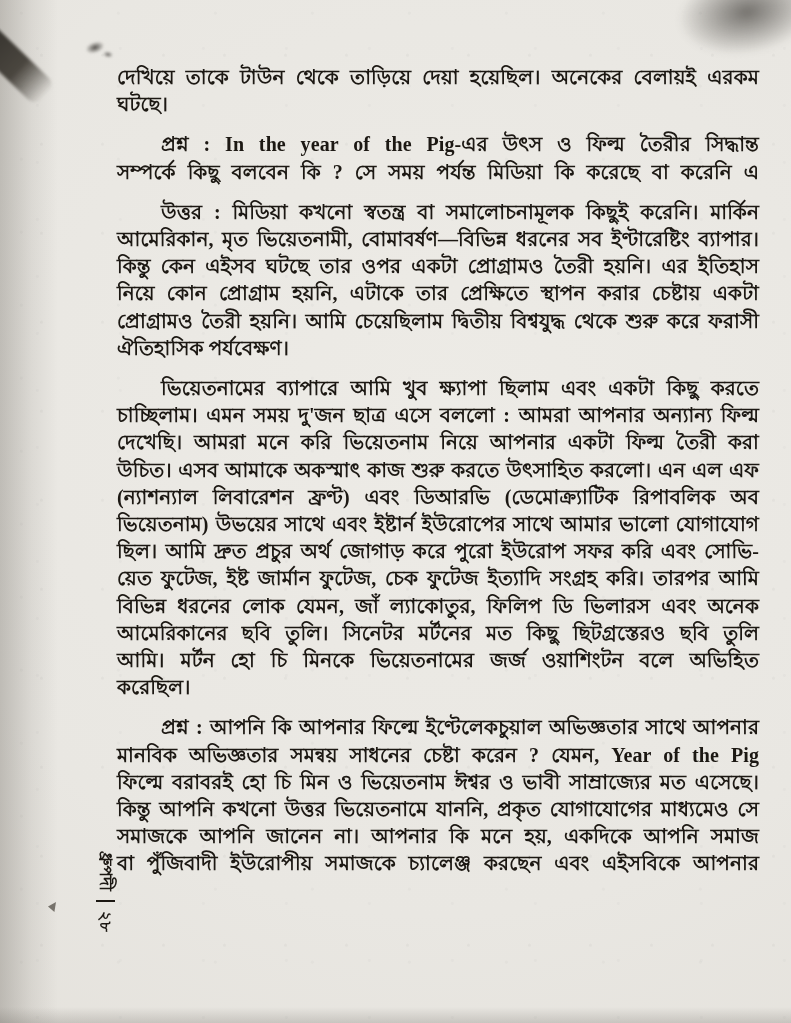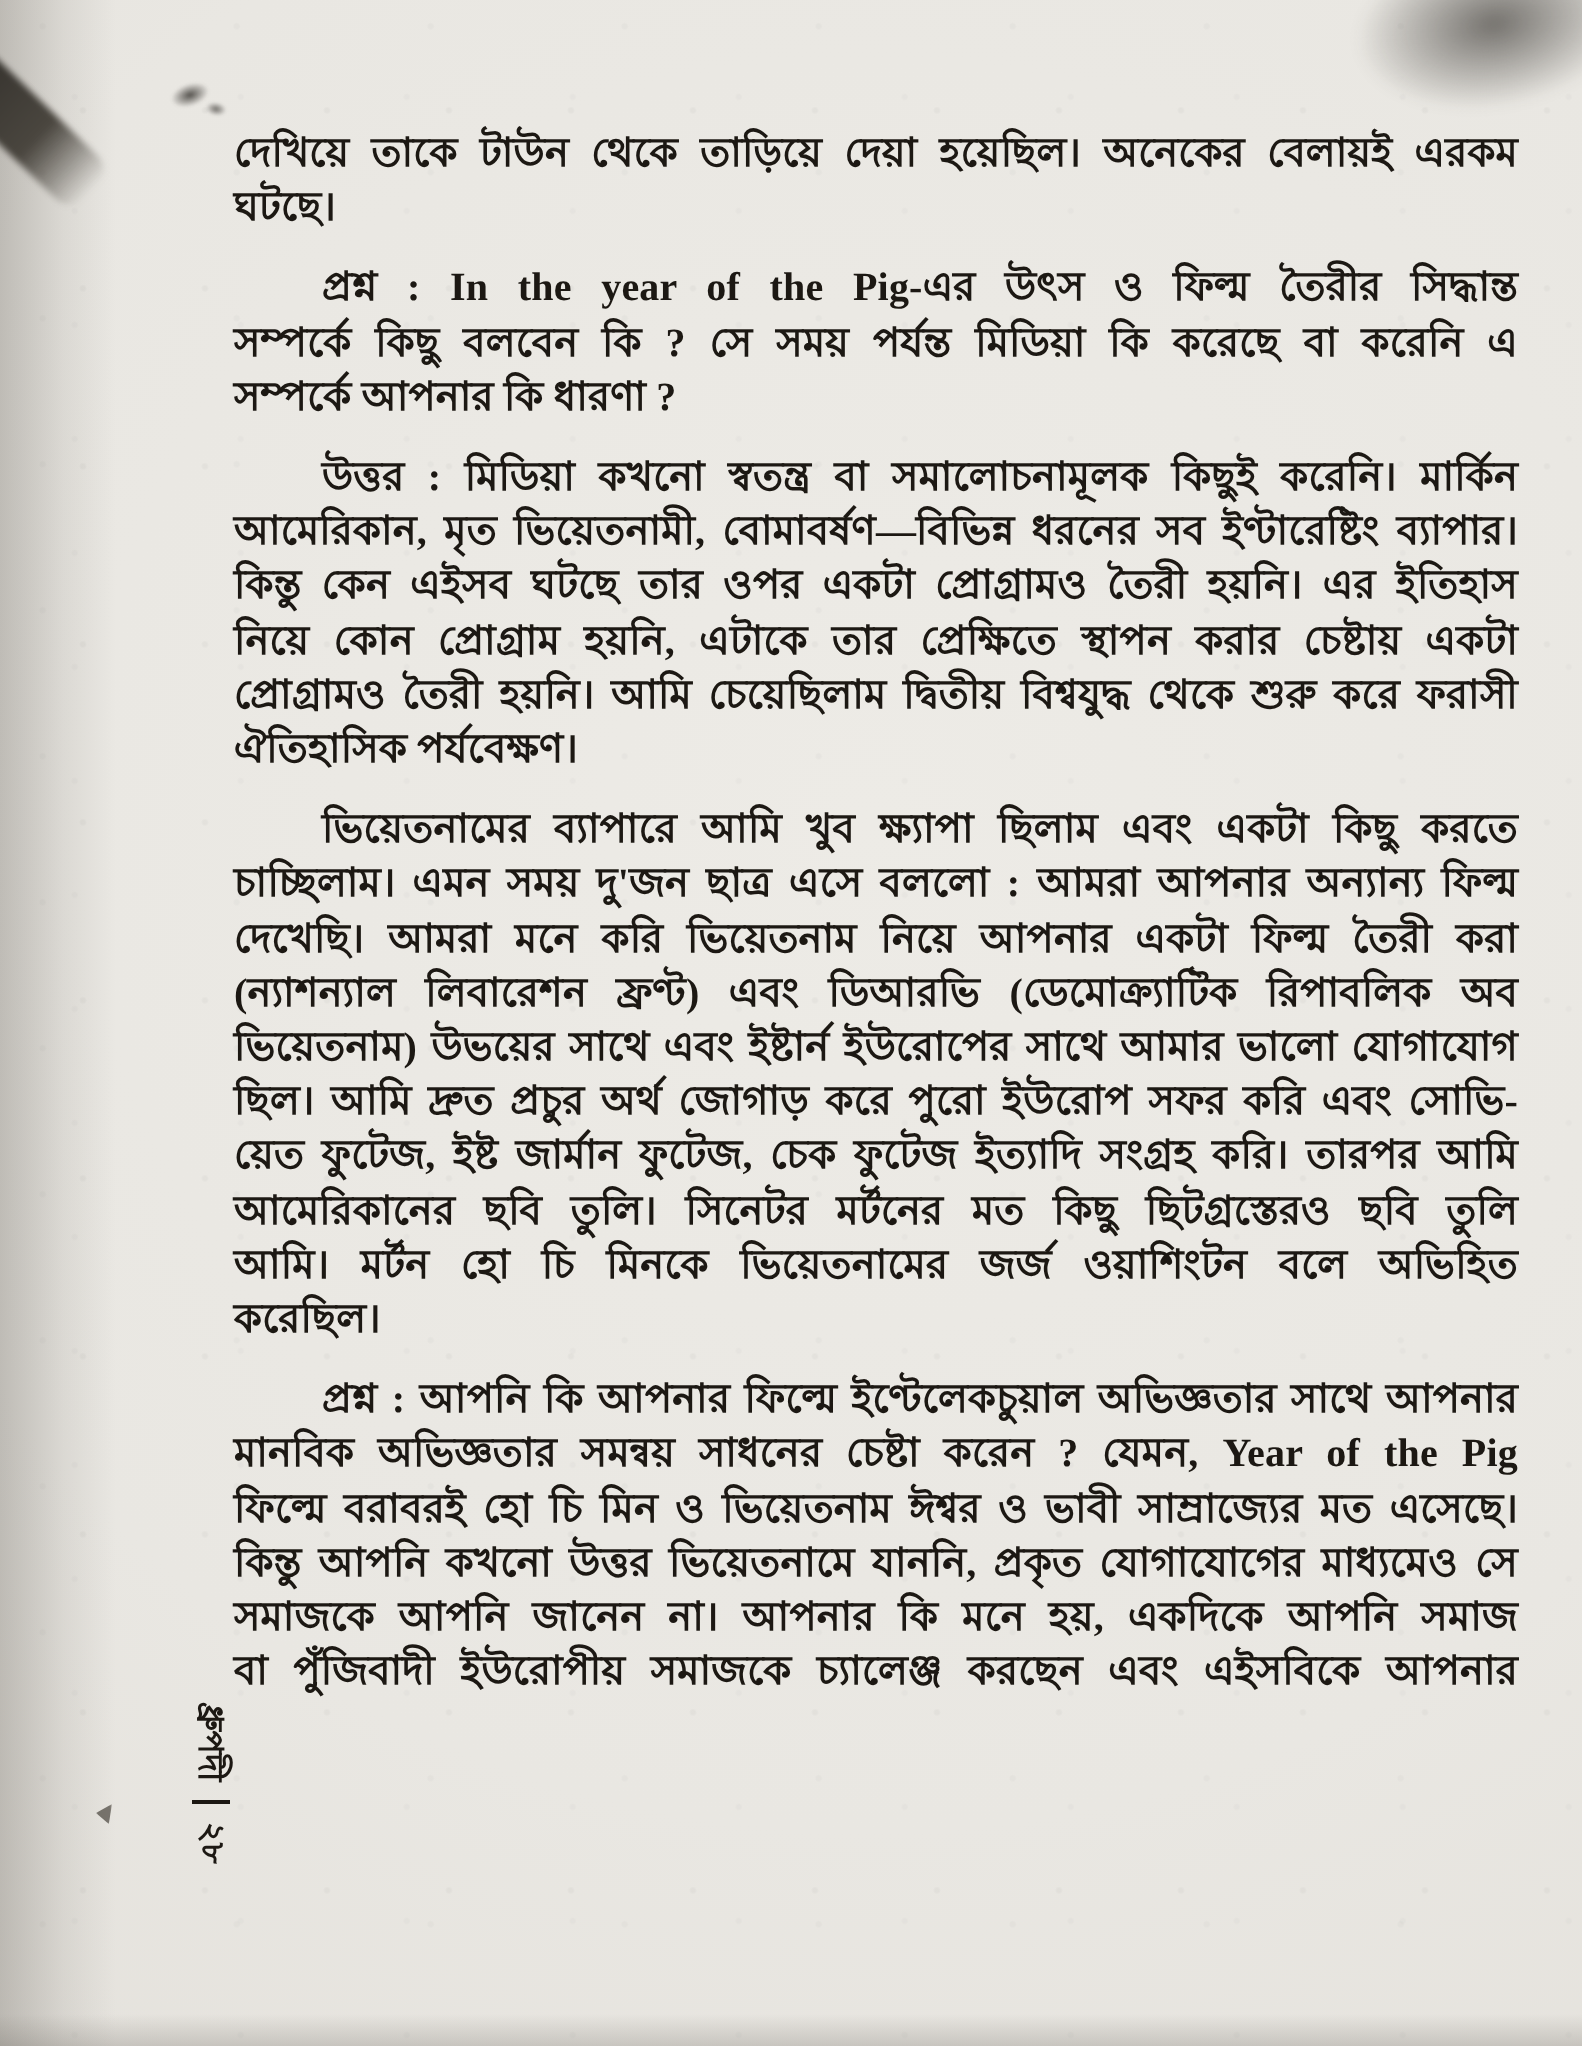--- a/index.html
+++ b/index.html
@@ -109,38 +109,39 @@
   <div class="speck"></div>
 
   <div class="text-block">
       <div class="para">
         <div class="line">দেখিয়ে তাকে টাউন থেকে তাড়িয়ে দেয়া হয়েছিল। অনেকের বেলায়ই এরকম</div>
         <div class="line last">ঘটছে।</div>
       </div>
       <div class="para">
         <div class="line indent">প্রশ্ন : In the year of the Pig-এর উৎস ও ফিল্ম তৈরীর সিদ্ধান্ত</div>
         <div class="line">সম্পর্কে কিছু বলবেন কি ?  সে সময় পর্যন্ত মিডিয়া কি করেছে বা  করেনি এ</div>
-        <div class="line last">সম্পর্কে আপনার কি ধারণা ?</div>
       </div>
       <div class="para">
         <div class="line indent">উত্তর : মিডিয়া কখনো স্বতন্ত্র বা সমালোচনামূলক কিছুই করেনি। মার্কিন</div>
         <div class="line">আমেরিকান, মৃত ভিয়েতনামী, বোমাবর্ষণ—বিভিন্ন ধরনের সব ইণ্টারেষ্টিং ব্যাপার।</div>
         <div class="line">কিন্তু কেন এইসব ঘটছে তার ওপর একটা প্রোগ্রামও তৈরী হয়নি। এর ইতিহাস</div>
         <div class="line">নিয়ে কোন প্রোগ্রাম হয়নি, এটাকে তার প্রেক্ষিতে স্থাপন করার চেষ্টায় একটা</div>
         <div class="line">প্রোগ্রামও তৈরী হয়নি। আমি চেয়েছিলাম দ্বিতীয় বিশ্বযুদ্ধ থেকে শুরু করে ফরাসী</div>
         <div class="line last">ঐতিহাসিক পর্যবেক্ষণ।</div>
       </div>
       <div class="para">
         <div class="line indent">ভিয়েতনামের ব্যাপারে আমি খুব ক্ষ্যাপা ছিলাম এবং একটা কিছু করতে</div>
         <div class="line">চাচ্ছিলাম। এমন সময় দু'জন ছাত্র এসে বললো : আমরা আপনার অন্যান্য ফিল্ম</div>
         <div class="line">দেখেছি। আমরা মনে করি ভিয়েতনাম নিয়ে আপনার একটা ফিল্ম তৈরী করা</div>
+        <div class="line">উচিত। এসব আমাকে অকস্মাৎ কাজ শুরু করতে উৎসাহিত করলো। এন এল এফ</div>
         <div class="line">(ন্যাশন্যাল লিবারেশন ফ্রণ্ট) এবং ডিআরভি (ডেমোক্র্যাটিক রিপাবলিক অব</div>
         <div class="line">ভিয়েতনাম) উভয়ের সাথে এবং ইষ্টার্ন ইউরোপের সাথে আমার ভালো যোগাযোগ</div>
         <div class="line">ছিল। আমি দ্রুত প্রচুর অর্থ জোগাড় করে পুরো ইউরোপ সফর করি এবং সোভি-</div>
         <div class="line">য়েত ফুটেজ, ইষ্ট জার্মান ফুটেজ, চেক ফুটেজ ইত্যাদি সংগ্রহ করি। তারপর আমি</div>
+        <div class="line">বিভিন্ন ধরনের লোক যেমন, জাঁ ল্যাকোতুর, ফিলিপ ডি ভিলারস এবং অনেক</div>
         <div class="line">আমেরিকানের ছবি তুলি। সিনেটর মর্টনের মত কিছু ছিটগ্রস্তেরও ছবি তুলি</div>
         <div class="line">আমি। মর্টন হো চি মিনকে ভিয়েতনামের জর্জ ওয়াশিংটন বলে অভিহিত</div>
         <div class="line last">করেছিল।</div>
       </div>
       <div class="para">
         <div class="line indent">প্রশ্ন : আপনি কি আপনার ফিল্মে ইণ্টেলেকচুয়াল অভিজ্ঞতার সাথে আপনার</div>
         <div class="line">মানবিক অভিজ্ঞতার সমন্বয় সাধনের চেষ্টা করেন ? যেমন, Year of the Pig</div>
         <div class="line">ফিল্মে বরাবরই হো চি মিন ও ভিয়েতনাম ঈশ্বর ও ভাবী সাম্রাজ্যের মত এসেছে।</div>
         <div class="line">কিন্তু আপনি কখনো উত্তর ভিয়েতনামে যাননি, প্রকৃত যোগাযোগের মাধ্যমেও সে</div>
         <div class="line">সমাজকে আপনি জানেন না। আপনার কি মনে হয়, একদিকে আপনি সমাজ</div>

